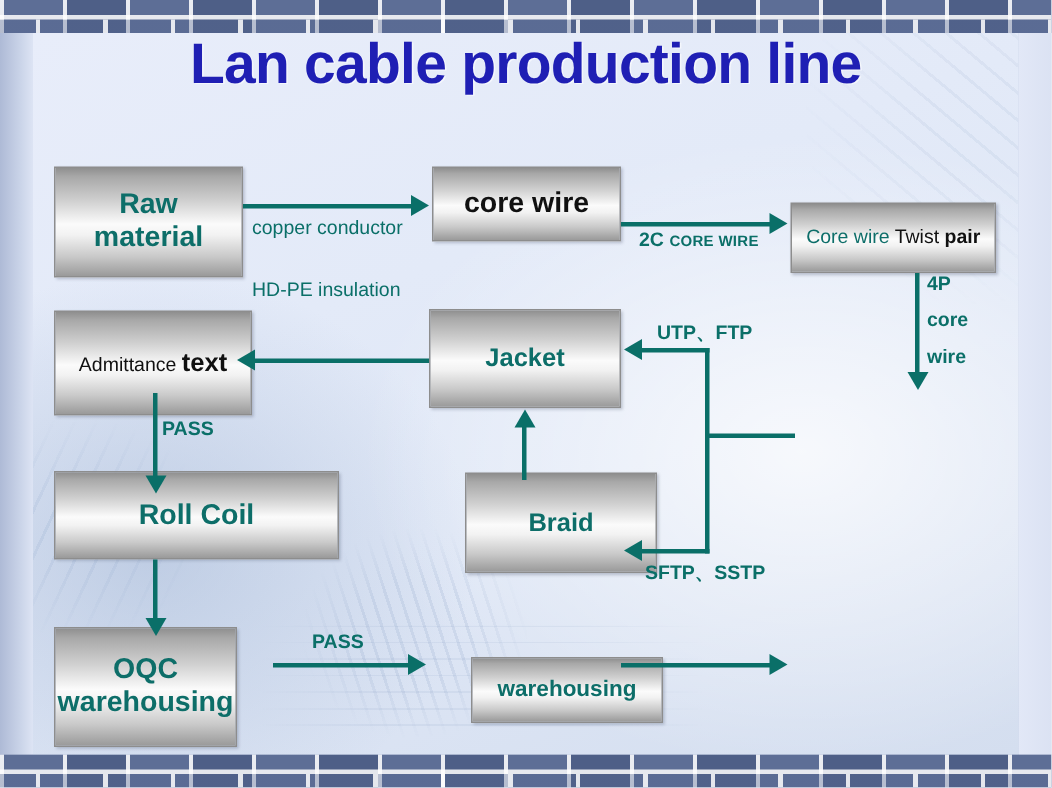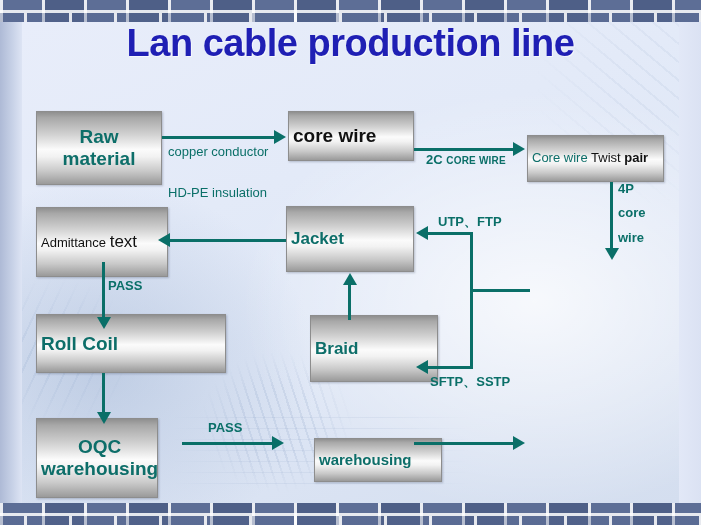--- a/index.html
+++ b/index.html
@@ -141,38 +141,38 @@
         #a8a8a8 8%,
         #cfcfcf 30%,
         #fbfbfb 52%,
         #f2f2f2 62%,
         #c9c9c9 82%,
         #9a9a9a 100%);
     border: 1px solid #8d8d8d;
     box-shadow: 1px 1px 2px rgba(60,70,95,0.30);
     display: flex;
     align-items: center;
-    justify-content: flex-start;
+    justify-content: center;
     text-align: center;
     color: #0b6b66;
     font-weight: bold;
     line-height: 1.15;
   }
   .box .lbl { display: block; padding: 0 4px; }
 
   
   .box.teal-lg   { font-size: 19px; color: #0d6e69; }
   .box.teal-md   { font-size: 17px; color: #0d6e69; }
   .box.teal-sm   { font-size: 15px; color: #0d6e69; }
   .box.black-lg  { font-size: 19px; color: #111111; }
   .box.mixed     { font-size: 13px; color: #0d6e69; font-weight: normal; }
   .box.mixed b   { color: #111111; font-weight: bold; }
   .box.mixed .plain { color: #111111; font-weight: normal; }
   .box.admit     { font-size: 13px; color: #111111; font-weight: normal; }
-  .box.admit b   { font-size: 17px; font-weight: normal; color: #111111; }
+  .box.admit b   { font-size: 17px; font-weight: bold; color: #111111; }
 
   
   .ln {
     position: absolute;
     background: #0a6f68;
   }
   .ln.h { height: 3px; }
   .ln.v { width: 3px; }
   .arrow {
     position: absolute;

